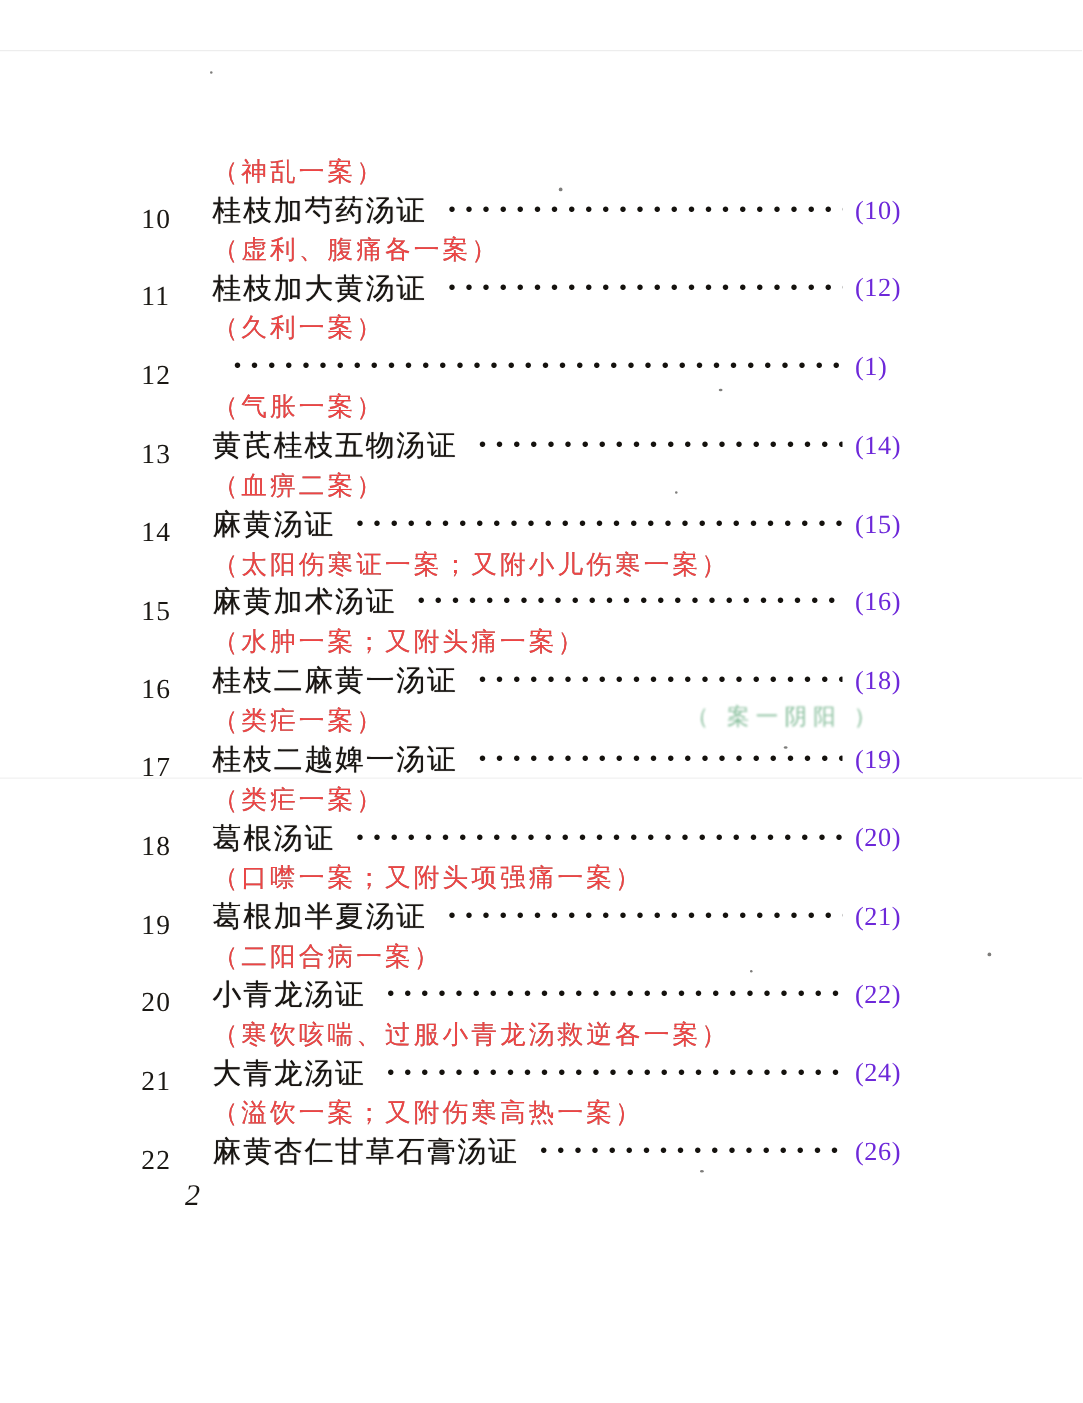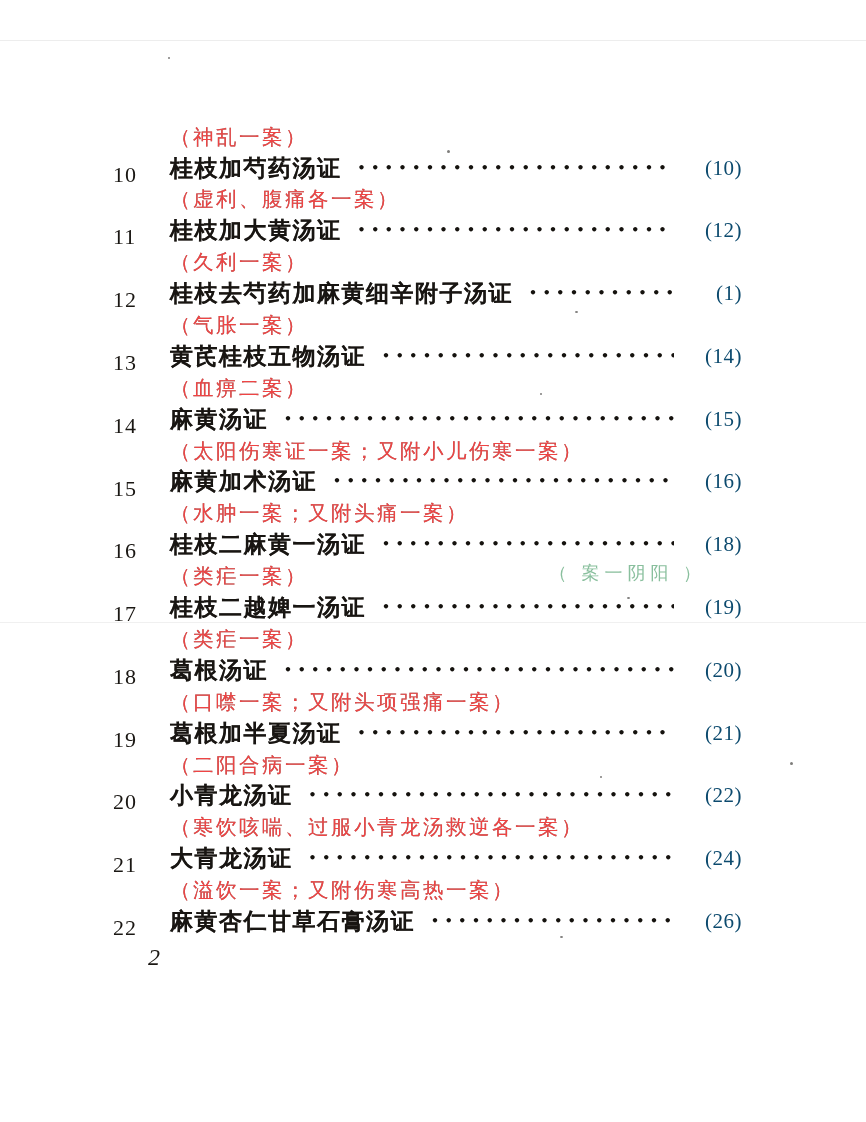--- a/index.html
+++ b/index.html
@@ -21,37 +21,37 @@
   .speck{position:absolute;background:rgba(20,18,15,0.55);border-radius:50%;}
   
   .row{display:flex;align-items:center;height:31.4px;white-space:nowrap;}
   .entry-row .num{
     width:57px;flex:0 0 57px;
     font-size:22px;letter-spacing:1px;
     color:#1a1713;
     margin-top:13px;
   }
   .entry-row .title{
-    font-size:23px;font-weight:700;letter-spacing:1.5px;
+    font-size:23px;font-weight:400;letter-spacing:1.5px;
     text-shadow:0 0 0.6px rgba(20,16,10,0.7);
     flex:0 0 auto;
     text-align:center;
   }
   .leader{
     flex:1 1 0;min-width:0;overflow:hidden;
     font-family:"DejaVu Sans",sans-serif;
     font-size:12.5px;font-weight:700;letter-spacing:1.6px;
     color:#15120e;
     margin:0 10px 0 16px;
     position:relative;top:-1px;
     text-align:right;
   }
   .pageno{
-    flex:0 0 58px;width:58px;text-align:right;
-    font-size:21px;color:#0c4a6e;letter-spacing:0.5px;font-family:Liberation Serif, serif;
+    flex:0 0 58px;width:58px;text-align:left;
+    font-size:21px;color:#6d28d9;letter-spacing:0.5px;font-family:Liberation Serif, serif;
   }
   .case-row{padding-left:57px;}
   .case-row .cases{
     font-size:20.5px;letter-spacing:2.5px;
     color:#ef4444;
     text-shadow:0 0 0.4px rgba(30,25,18,0.55);
   }
   .folio-row{margin-top:5px;padding-left:35px;}
   .folio{
     font-style:italic;font-size:24px;color:#1a1713;
@@ -102,21 +102,20 @@
     <span class="title">桂枝加大黄汤证</span>
     <span class="leader">• • • • • • • • • • • • • • • • • • • • • • • • • • • • • • • • • • • • • • • • • • • • • • • • • • • • • • • • • • • • • • • • • • • • • • • • • • • • • • • • </span>
     <span class="pageno">(12)</span>
   </div>
   <div class="row case-row">
     <span class="cases">（久利一案）</span>
   </div>
 
   <div class="row entry-row">
     <span class="num">12</span>
-    <span class="title">桂枝去芍药加麻黄细辛附子汤证</span>
     <span class="leader">• • • • • • • • • • • • • • • • • • • • • • • • • • • • • • • • • • • • • • • • • • • • • • • • • • • • • • • • • • • • • • • • • • • • • • • • • • • • • • • • </span>
     <span class="pageno">(1)</span>
   </div>
   <div class="row case-row">
     <span class="cases">（气胀一案）</span>
   </div>
 
   <div class="row entry-row">
     <span class="num">13</span>
     <span class="title">黄芪桂枝五物汤证</span>

